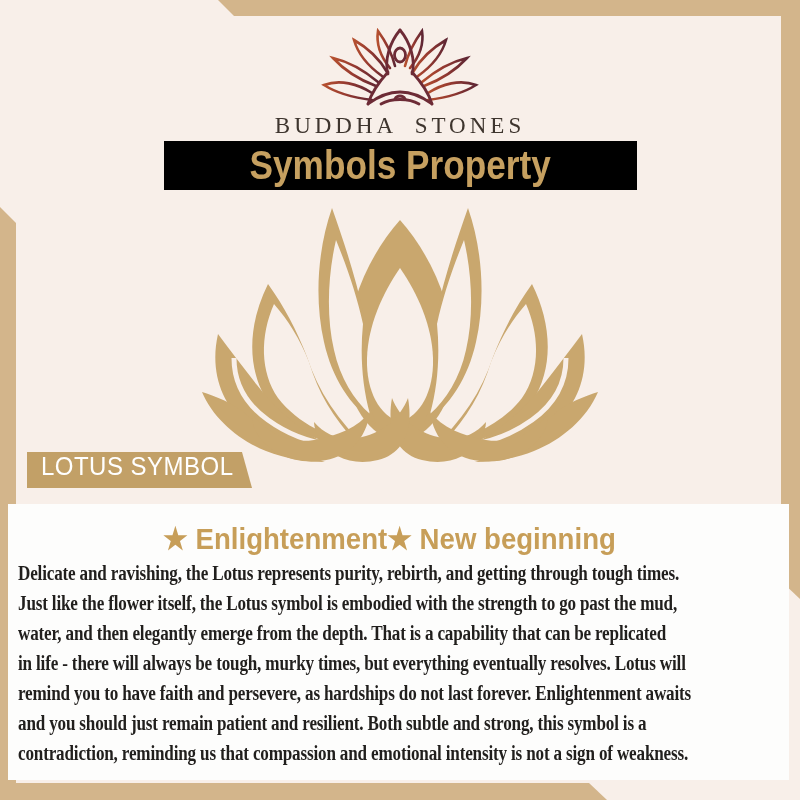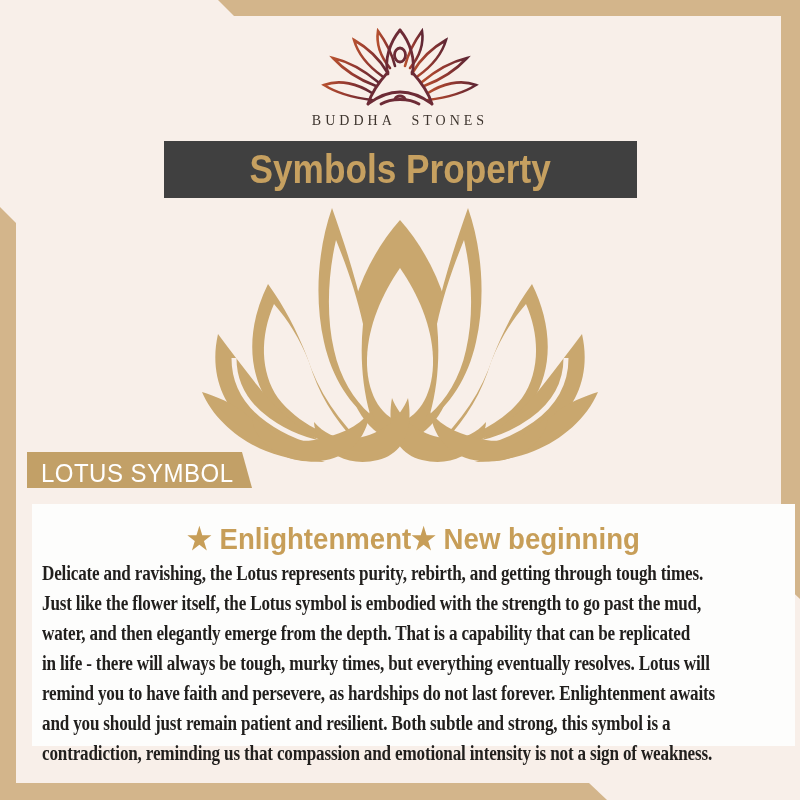--- a/index.html
+++ b/index.html
@@ -18,53 +18,54 @@
     clip-path:polygon(0 207px,16px 223px,16px 800px,0 800px);}
   .band-bottom{left:0;top:783px;width:620px;height:17px;
     clip-path:polygon(0 0,589px 0,607px 17px,0 17px);}
 
   
   .logo{position:absolute;left:318px;top:22px;width:165px;height:90px;}
 
   
   .brand-name{
     position:absolute;left:0;top:113px;width:800px;text-align:center;
-    font-family:"Liberation Serif", serif;font-size:14px;font-weight:400;
+    font-family:"Liberation Serif", serif;font-size:23px;font-weight:400;
     letter-spacing:4px;word-spacing:9px;color:#3e352e;
   }
 
   
   .title-band{
-    position:absolute;left:164px;top:141px;width:473px;height:57px;
-    background:#404040;display:flex;align-items:center;justify-content:center;
+    position:absolute;left:164px;top:141px;width:473px;height:49px;
+    background:#000000;display:flex;align-items:center;justify-content:center;
   }
   .title-text{
     font-size:40px;font-weight:bold;color:#c6a060;white-space:nowrap;
     transform:scaleX(0.88);
   }
 
   
   .lotus{position:absolute;left:188px;top:206px;width:424px;height:256px;}
 
   
   .section-banner{
     position:absolute;left:27px;top:452px;width:226px;height:36px;
-    background:#c2a067;display:flex;align-items:flex-end;
+    background:#c2a067;display:flex;align-items:flex-start;
     clip-path:polygon(0 0,215px 0,225px 36px,0 36px);
     padding-left:14px;box-sizing:border-box;
   }
   .section-banner-label{
     color:#ffffff;font-size:25px;font-weight:400;letter-spacing:0.5px;
     white-space:nowrap;transform:scaleX(0.96);transform-origin:0 50%;
   }
 
   
   .content-box{
-    position:absolute;left:32px;top:504px;width:763px;height:242px;
+    position:absolute;left:8px;top:504px;width:763px;height:276px;
     background:#fdfdfc;
+    padding-left:18px;
   }
   .content-heading{
     position:absolute;left:0;top:17px;width:763px;text-align:center;
     font-size:30px;font-weight:bold;color:#c79e58;white-space:nowrap;
     transform:scaleX(0.92);
   }
   .paragraph{position:absolute;left:10px;top:54px;width:745px;font-family:Liberation Serif, serif;}
   .paragraph .line{
     height:30px;line-height:30px;font-size:20px;font-weight:bold;
     color:#211f1d;white-space:nowrap;

